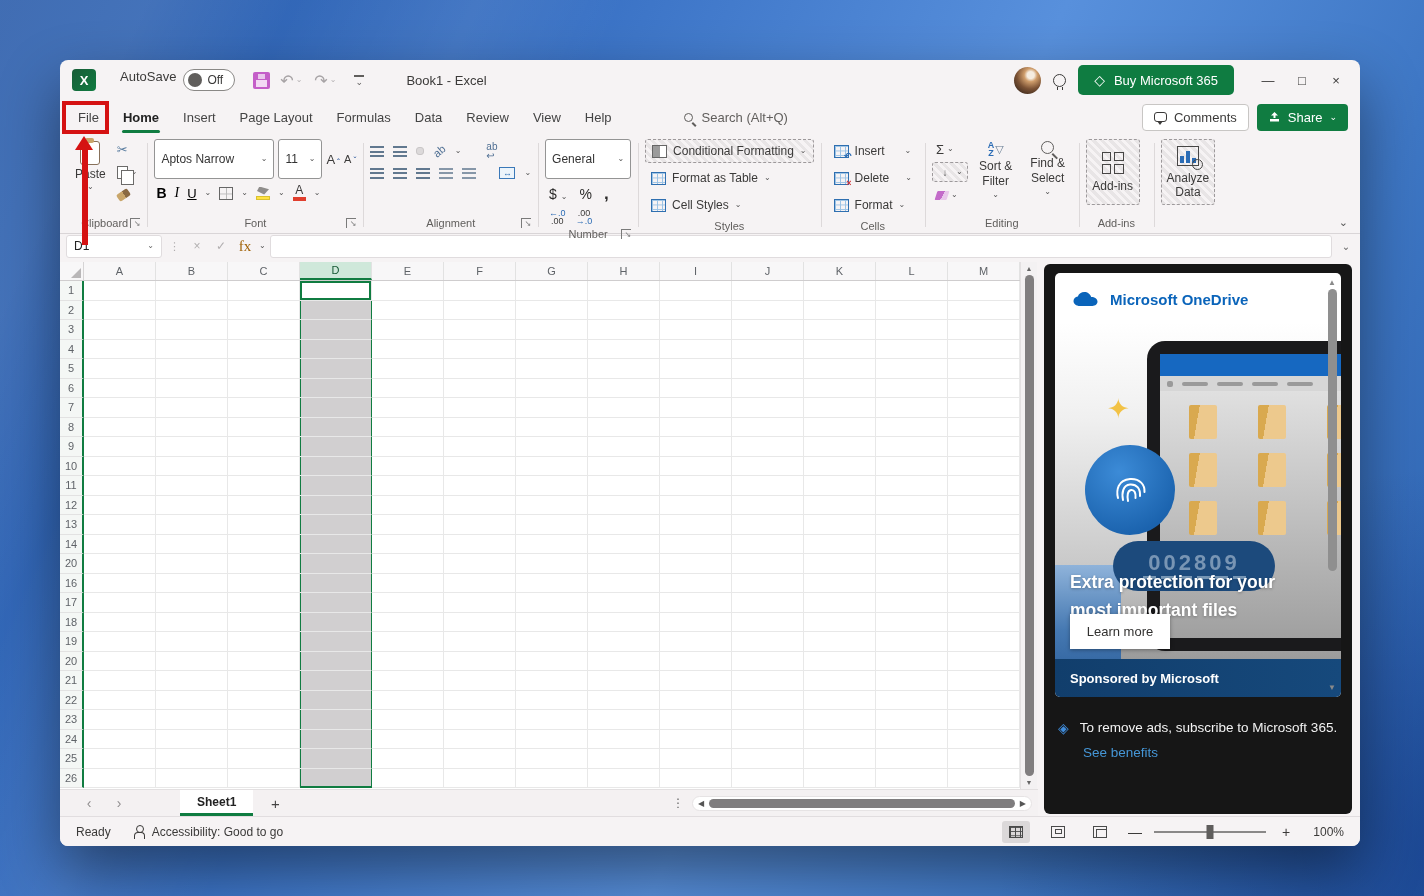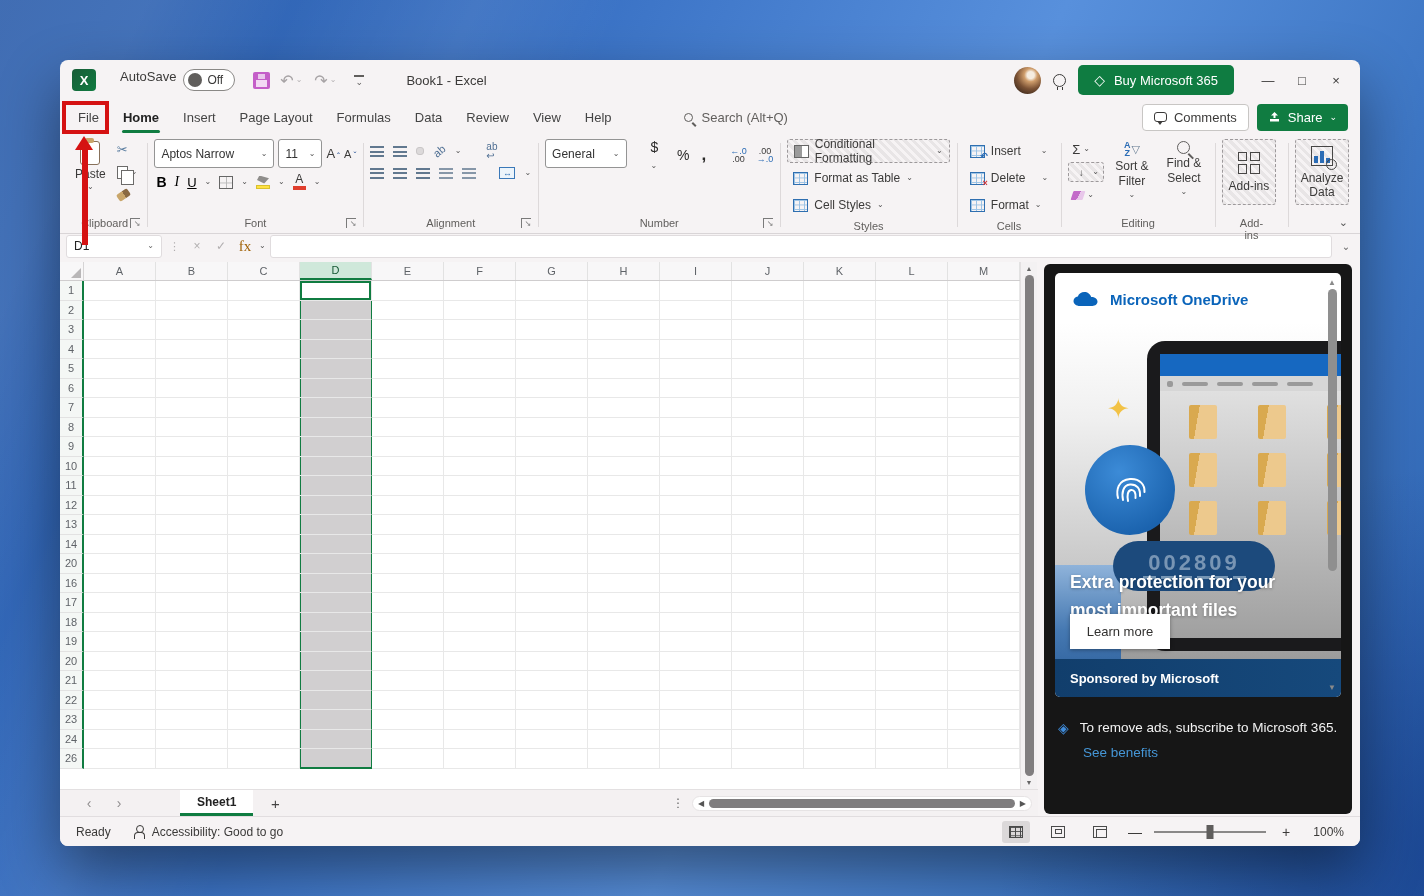--- a/index.html
+++ b/index.html
@@ -61,42 +61,42 @@
   .chev{font-size:8px;color:#555;line-height:1}
   .bigbtn{display:flex;flex-direction:column;align-items:center;gap:2px;padding:2px 6px;font-size:12px;color:#3b3a39}
   .clip{width:20px;height:24px;border:1.5px solid #87705a;border-radius:3px;background:#fff;position:relative}
   .clip::after{content:"";position:absolute;left:4px;top:-4px;width:9px;height:5px;background:#c9a66b;border-radius:2px}
   .ministack{display:flex;flex-direction:column;gap:3px;margin-left:2px}
   .mini{display:flex;align-items:center;gap:3px;height:20px;padding:0 3px;font-size:13px}
   .scis{color:#5a7da0}
   .copyic{width:11px;height:13px;border:1.2px solid #6b6a69;background:#fff;position:relative}
   .copyic::after{content:"";position:absolute;left:3px;top:3px;width:11px;height:13px;border:1.2px solid #6b6a69;background:#fff}
   .brushic{width:13px;height:8px;background:linear-gradient(90deg,#c9a66b 55%,#8a6a43 55%);border-radius:2px;transform:rotate(-35deg)}
-  .combo{height:29px;border:1px solid #949494;border-radius:3px;background:#fff;display:flex;align-items:center;font-size:12px;padding:0 6px;gap:8px;color:#333}
+  .combo{height:40px;border:1px solid #949494;border-radius:3px;background:#fff;display:flex;align-items:center;font-size:12px;padding:0 6px;gap:8px;color:#333}
   .fontrow{display:flex;gap:4px;align-items:center}
   .fmtrow{display:flex;gap:8px;align-items:center;margin-top:6px;padding-left:2px}
   .bld{font-weight:bold;font-size:14px}
   .itl{font-style:italic;font-family:"Liberation Serif",serif;font-size:14px}
   .und{text-decoration:underline;font-size:13px}
   .letterbtn{display:flex;align-items:flex-end;gap:2px;font-size:13px;color:#3b3a39}
   .sup{font-size:9px;color:#2b579a}
   .bordic{width:14px;height:13px;border:1px solid #666;background-image:linear-gradient(#bbb 1px,transparent 1px),linear-gradient(90deg,#bbb 1px,transparent 1px);background-size:7px 6.5px;background-position:-1px -1px}
   .fillic{display:flex;flex-direction:column;align-items:center;gap:1px}
   .fillic .shape{width:12px;height:8px;background:#8f8d8b;clip-path:polygon(20% 0,100% 35%,60% 100%,0 55%)}
   .fillic .bar{width:14px;height:4px;background:#ffe243;border:1px solid #d9c12f}
   .fcol{display:flex;flex-direction:column;align-items:center;gap:1px;font-size:12px;color:#3b3a39;line-height:11px}
   .fcol .bar{width:13px;height:4px;background:#e03e2d}
   .alrows{display:flex;flex-direction:column;gap:7px;padding-top:3px}
   .alrow{display:flex;align-items:center;gap:9px}
   .lines{width:14px;height:11px;background:repeating-linear-gradient(#61788f 0 2px,transparent 2px 4.5px)}
   .selbox{background:#dcd9da;border-radius:3px;padding:3px;border:1px solid #c9c6c7}
   .orient{color:#4f6f93;font-size:11px;transform:rotate(-40deg);display:inline-block}
   .wrapic{font-size:10px;color:#4f6f93;line-height:9px;text-align:left}
   .mergeic{width:16px;height:12px;border:1.2px solid #3a78b8;background:#ecf4fb;display:flex;align-items:center;justify-content:center;font-size:9px;color:#3a78b8}
-  .numcol{display:flex;gap:20px}
+  .numcol{display:flex;flex-direction:column;gap:5px}
   .numrow{display:flex;align-items:center;gap:12px;padding-left:4px;font-size:14px;color:#2b2a29}
   .decic{font-size:9px;color:#3b3a39;line-height:8px;text-align:center}
   .decic .b{color:#2b6cb5}
   .stylecol,.cellcol{display:flex;flex-direction:column;gap:3px}
   .srow{display:flex;align-items:center;gap:6px;height:24px;padding:0 6px;font-size:12px;color:#3b3a39;border-radius:3px}
   .hatch{border:1px dashed #9d999b;background:repeating-linear-gradient(45deg,rgba(0,0,0,.055) 0 3px,transparent 3px 6px);border-radius:3px}
   .cfic{width:15px;height:13px;border:1px solid #666;background:
       linear-gradient(90deg,#9b9b9b 50%,#fff 50%);background-size:100% 100%}
   .tblic{width:15px;height:13px;border:1px solid #2f6fb0;background-image:linear-gradient(#9cc3e5 1px,transparent 1px),linear-gradient(90deg,#9cc3e5 1px,transparent 1px);background-size:5px 4.5px}
   .cellic{width:15px;height:13px;border:1px solid #2f6fb0;background-image:linear-gradient(#9cc3e5 1px,transparent 1px),linear-gradient(90deg,#9cc3e5 1px,transparent 1px);background-size:5px 4.5px;position:relative}
@@ -963,20 +963,36 @@
                   <div class="cell"></div>
                   <div class="cell"></div>
                   <div class="cell"></div>
                   <div class="cell"></div>
                   <div class="cell"></div>
                   <div class="cell"></div>
                   <div class="cell"></div>
                   <div class="cell"></div>
                 </div>
                 <div class="grow">
+                  <div class="rowh">25</div>
+                  <div class="cell"></div>
+                  <div class="cell"></div>
+                  <div class="cell"></div>
+                  <div class="cell sel"></div>
+                  <div class="cell"></div>
+                  <div class="cell"></div>
+                  <div class="cell"></div>
+                  <div class="cell"></div>
+                  <div class="cell"></div>
+                  <div class="cell"></div>
+                  <div class="cell"></div>
+                  <div class="cell"></div>
+                  <div class="cell"></div>
+                </div>
+                <div class="grow">
                   <div class="rowh">26</div>
                   <div class="cell"></div>
                   <div class="cell"></div>
                   <div class="cell"></div>
                   <div class="cell sel last"></div>
                   <div class="cell"></div>
                   <div class="cell"></div>
                   <div class="cell"></div>
                   <div class="cell"></div>
                   <div class="cell"></div>

